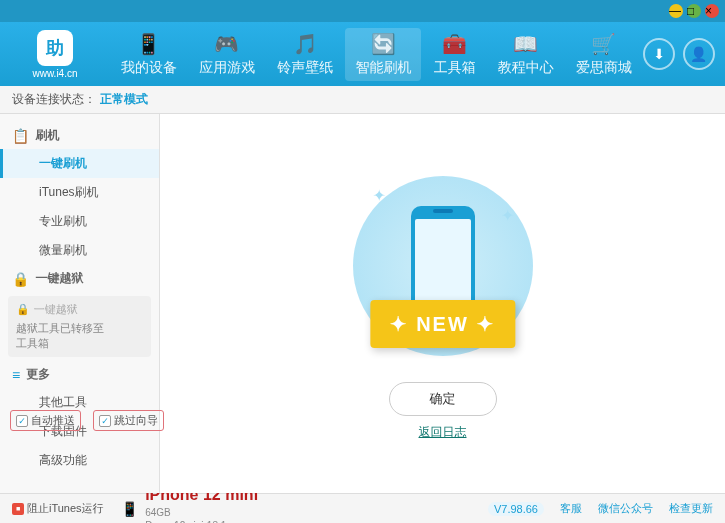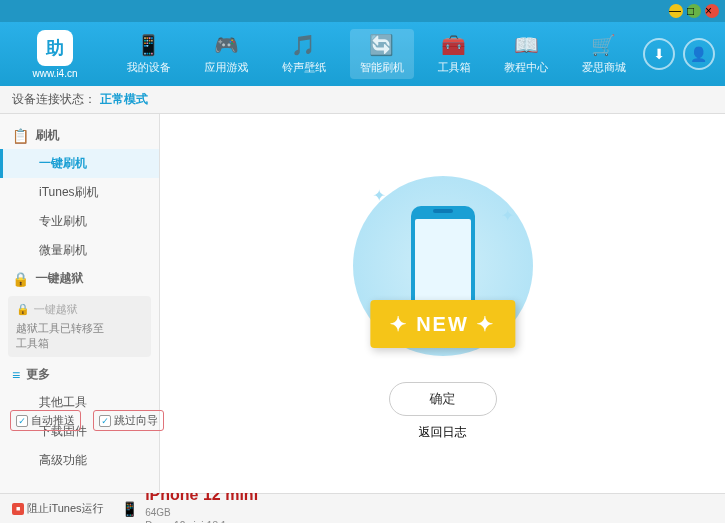--- a/index.html
+++ b/index.html
@@ -60,21 +60,21 @@
       flex-direction: column;
       align-items: center;
       color: #fff;
       cursor: pointer;
       padding: 4px 10px;
       border-radius: 4px;
       opacity: 0.9;
     }
     .nav-item.active { background: rgba(255,255,255,0.2); }
     .nav-item-icon { font-size: 20px; margin-bottom: 3px; }
-    .nav-item-label { font-size: 11px; white-space: nowrap; }
+    .nav-item-label { font-size: 14px; white-space: nowrap; }
 
     .nav-right {
       display: flex;
       align-items: center;
       gap: 8px;
     }
     .nav-icon-btn {
       width: 32px; height: 32px;
       border-radius: 50%;
       border: 2px solid rgba(255,255,255,0.6);
@@ -204,22 +204,23 @@
       border: 1px solid #ccc;
       border-radius: 20px;
       cursor: pointer;
       font-size: 13px;
       color: #333;
     }
 
     .back-link {
       margin-top: 8px;
       font-size: 12px;
-      color: #000000;
-      cursor: pointer;
+      color: #0f766e;
+      cursor: pointer;
+      text-decoration: underline;
     }
 
     
     .bottombar {
       height: 30px;
       background: #f5f5f5;
       border-top: 1px solid #ddd;
       display: flex;
       align-items: center;
       padding: 0 12px;
@@ -427,13 +428,19 @@
     <span class="device-icon">📱</span>
     <div class="device-info">
       <div class="device-name">iPhone 12 mini</div>
       <div class="device-detail">64GB</div>
       <div class="device-detail">Down-12mini-13,1</div>
     </div>
   </div>
 
   <div class="bottombar-center"></div>
 
+  <div class="bottombar-right">
+    <span class="version-badge">V7.98.66</span>
+    <span class="footer-link">客服</span>
+    <span class="footer-link">微信公众号</span>
+    <span class="footer-link">检查更新</span>
+  </div>
 </div>
 
 </body></html>

